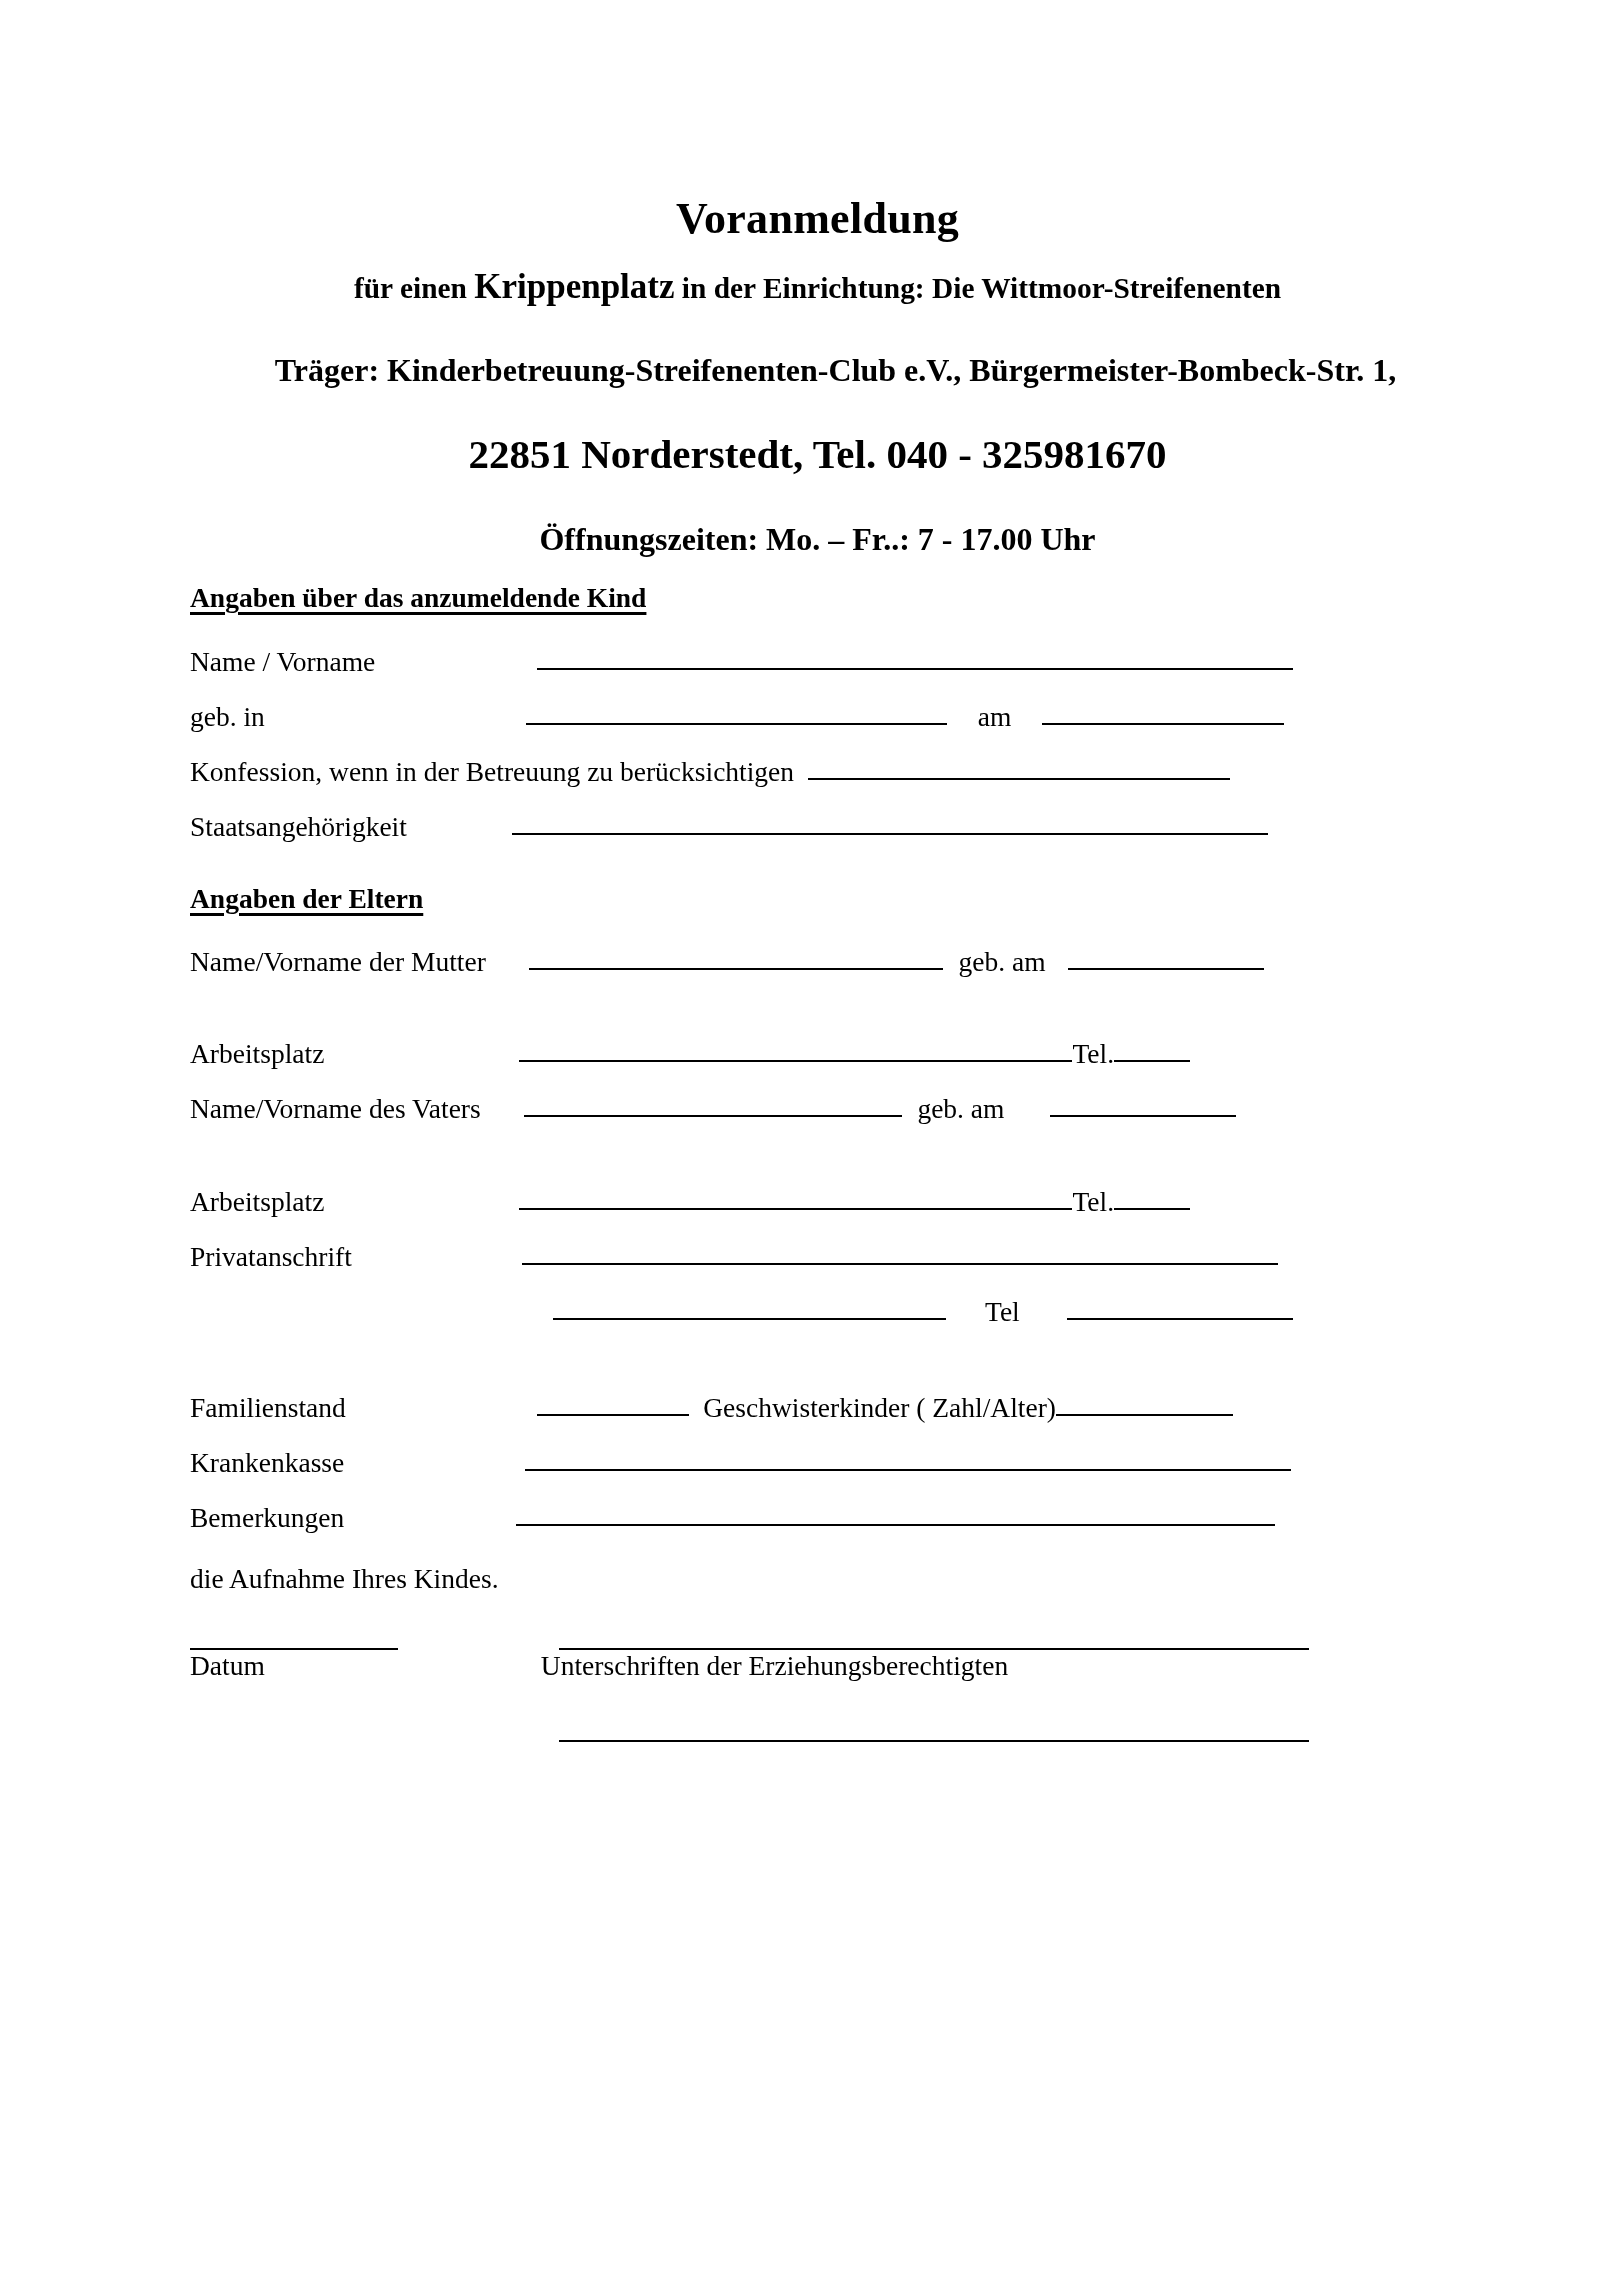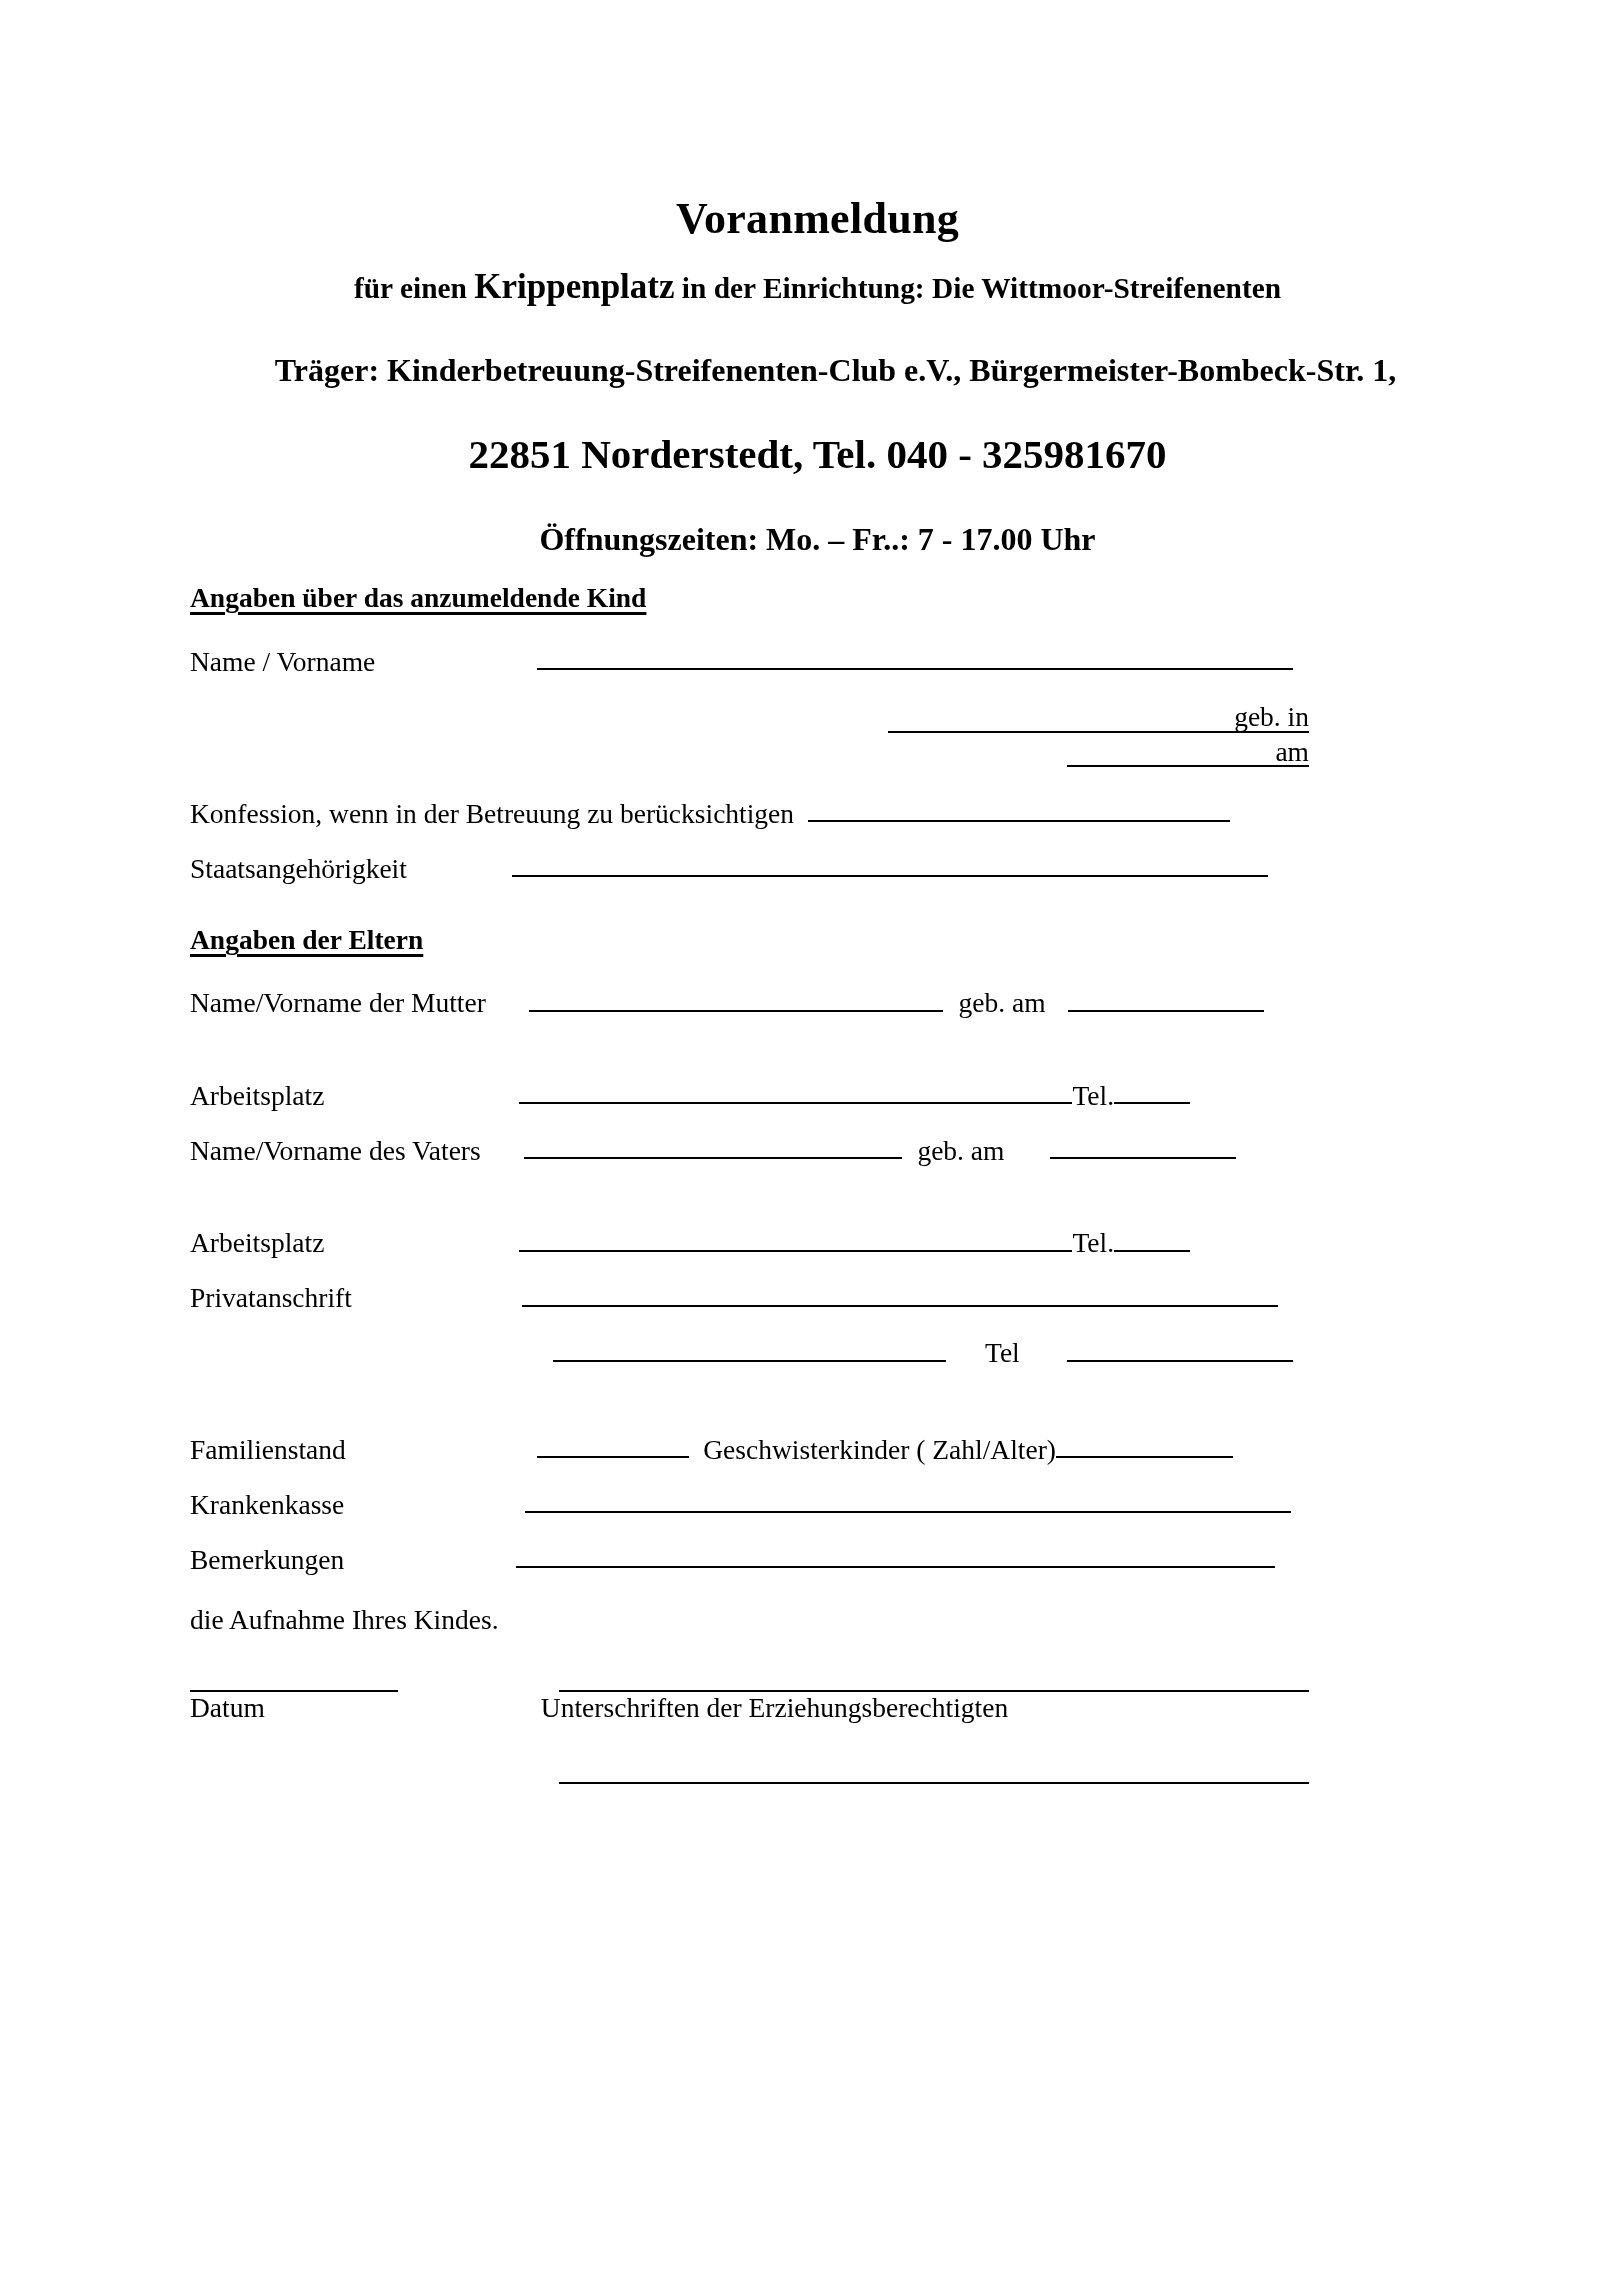--- a/index.html
+++ b/index.html
@@ -134,21 +134,21 @@
     <div style="margin-bottom:34px;">
       <span class="section-head">Angaben über das anzumeldende Kind</span>
     </div>
 
     <div class="row" style="margin-bottom:27.5px;">
       <span class="label">Name / Vorname</span>
       <span class="spacer" style="width:162px;"></span>
       <span class="rule" style="width:756px;"></span>
     </div>
 
-    <div class="row" style="margin-bottom:27.5px;flex-direction:column;">
+    <div class="row" style="margin-bottom:27.5px;">
       <span class="label">geb. in</span>
       <span class="spacer" style="width:261px;"></span>
       <span class="rule" style="width:421px;"></span>
       <span class="spacer" style="width:31px;"></span>
       <span class="inline-word">am</span>
       <span class="spacer" style="width:31px;"></span>
       <span class="rule" style="width:242px;"></span>
     </div>
 
     <div class="row" style="margin-bottom:27.5px;">

